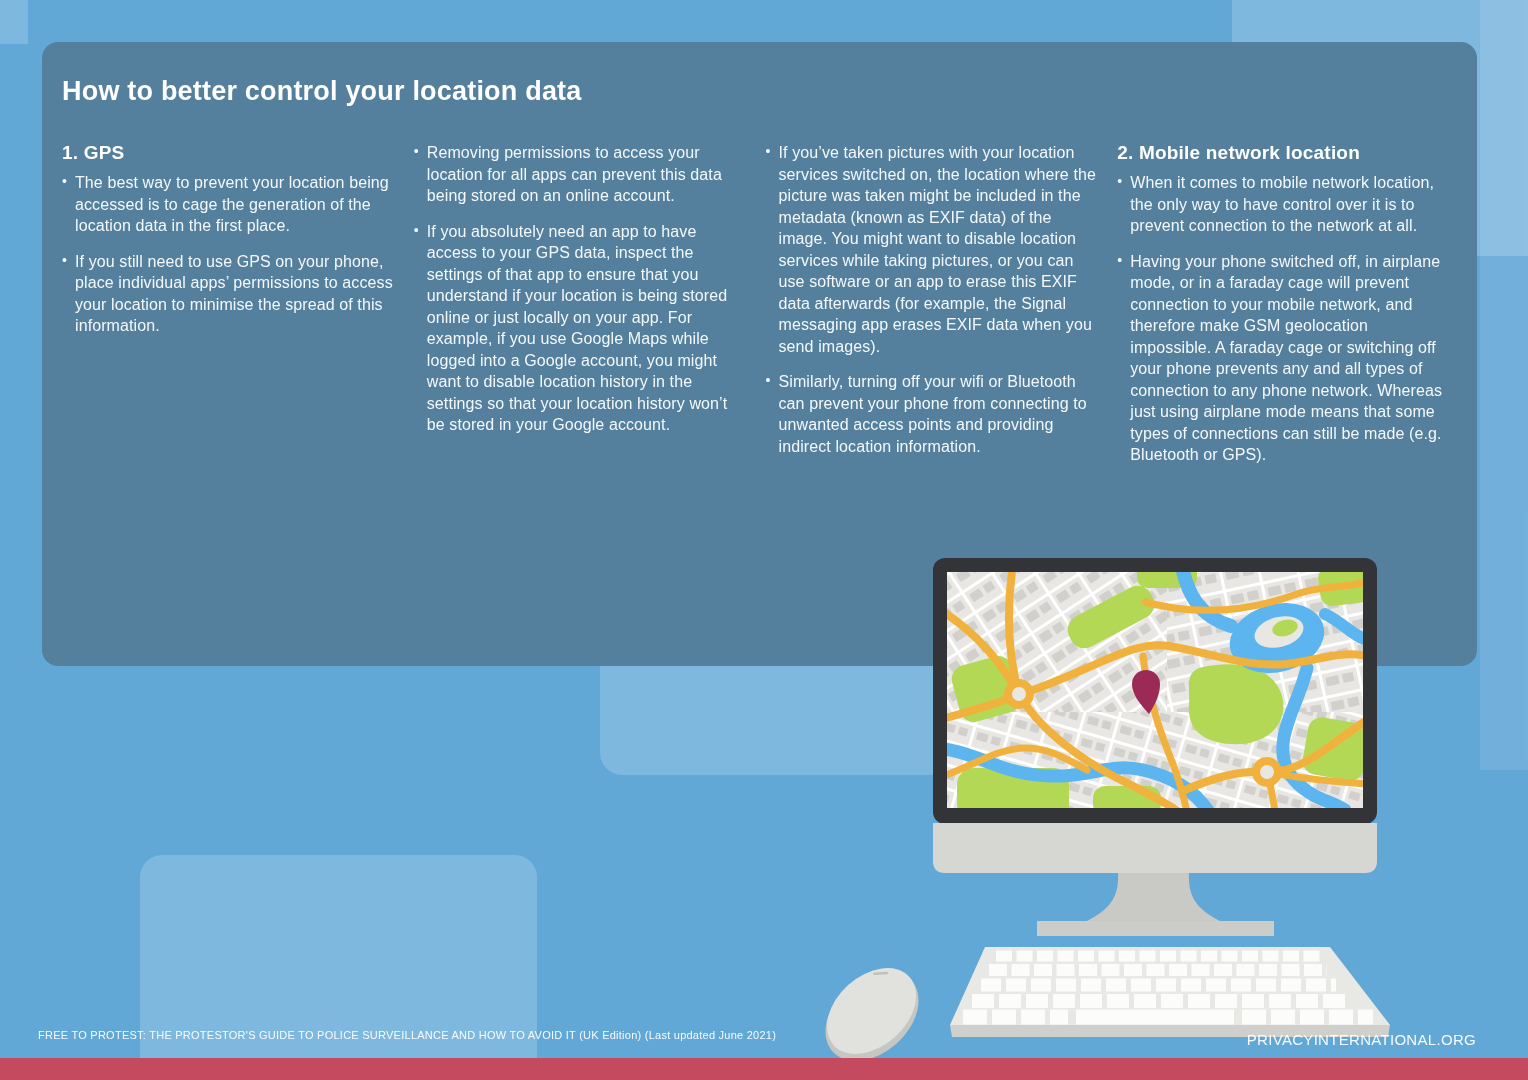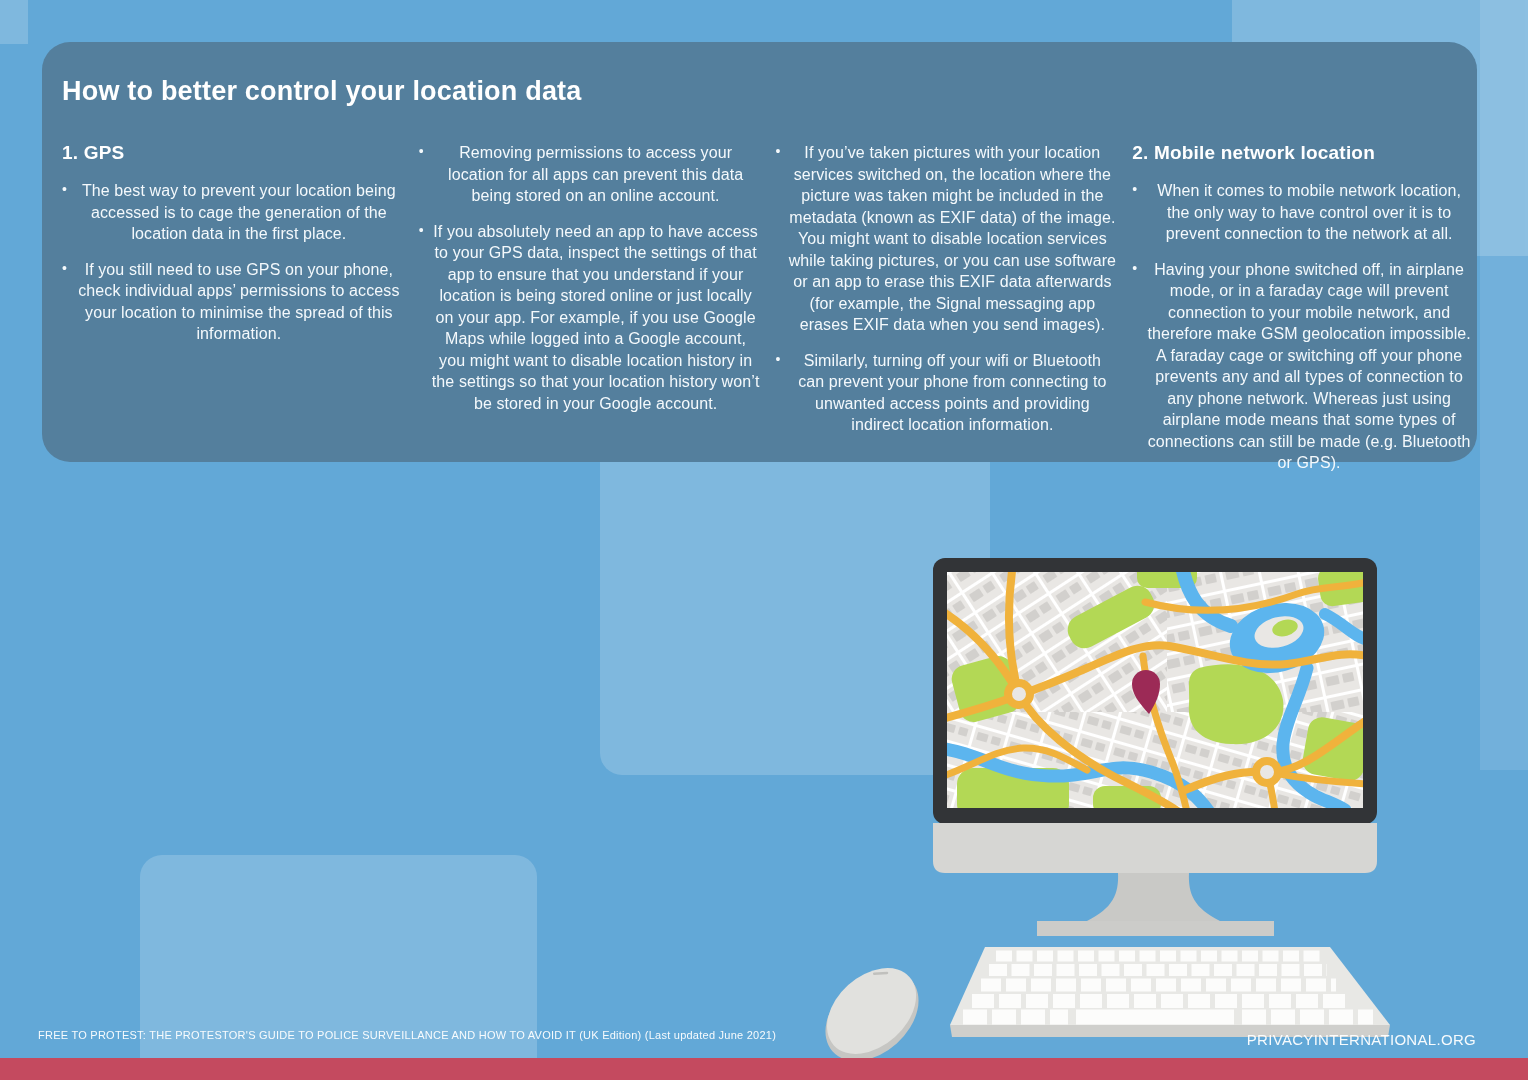--- a/index.html
+++ b/index.html
@@ -10,34 +10,34 @@
     -webkit-font-smoothing:antialiased;
   }
   .shape{position:absolute;background:rgba(255,255,255,0.19);}
   .shape-tl{left:0;top:0;width:28px;height:44px;}
   .shape-tr{left:1232px;top:0;width:296px;height:256px;}
   .shape-right-strip{left:1480px;top:0;width:48px;height:770px;background:rgba(255,255,255,0.10);}
   .shape-mid{left:600px;top:190px;width:390px;height:585px;border-radius:22px;}
   .shape-bl{left:140px;top:855px;width:397px;height:225px;border-radius:22px;}
 
   .panel{
-    position:absolute;left:42px;top:42px;width:1435px;height:420px;
-    background:#547f9d;border-radius:28px;box-sizing:border-box;
-    padding:34px 4px 0 20px;color:#f7fbfd;
+    position:absolute;left:42px;top:42px;width:1435px;height:624px;
+    background:#547f9d;border-radius:16px;box-sizing:border-box;
+    padding:34px 24px 0 20px;color:#f7fbfd;
   }
   .panel h1{
     font-size:27px;font-weight:700;margin:0 0 35px 0;letter-spacing:.2px;color:#ffffff;
   }
   .columns{
     display:grid;grid-template-columns:repeat(4,1fr);gap:16px;
   }
   .col h2{
-    font-size:19px;font-weight:700;margin:0 0 16px 0;color:#ffffff;letter-spacing:.2px;
-  }
-  .col ul{list-style:none;margin:0;padding:0;text-align:center;}
+    font-size:19px;font-weight:700;margin:0 0 8px 0;color:#ffffff;letter-spacing:.2px;
+  }
+  .col ul{list-style:none;margin:0;padding:0;}
   .col li{
     position:relative;padding-left:13px;margin-bottom:14px;
     font-size:16px;line-height:21.5px;letter-spacing:.1px;color:#f4f9fc;
   }
   .col li::before{
     content:"\2022";position:absolute;left:0;top:-1px;font-size:14px;color:#f4f9fc;
   }
 
   .computer{position:absolute;left:800px;top:550px;}
 
@@ -63,21 +63,21 @@
 <div class="shape shape-bl"></div>
 
 <div class="panel">
   <h1>How to better control your location data</h1>
   <div class="columns">
 
     <div class="col">
       <h2>1. GPS</h2>
       <ul>
         <li>The best way to prevent your location being accessed is to cage the generation of the location data in the first place.</li>
-        <li>If you still need to use GPS on your phone, check individual apps’ permissions to access your location to minimise the spread of this information.</li>
+        <li>If you still need to use GPS on your phone, place individual apps’ permissions to access your location to minimise the spread of this information.</li>
       </ul>
     </div>
 
     <div class="col">
       <ul>
         <li>Removing permissions to access your location for all apps can prevent this data being stored on an online account.</li>
         <li>If you absolutely need an app to have access to your GPS data, inspect the settings of that app to ensure that you understand if your location is being stored online or just locally on your app. For example, if you use Google Maps while logged into a Google account, you might want to disable location history in the settings so that your location history won’t be stored in your Google account.</li>
       </ul>
     </div>
 

